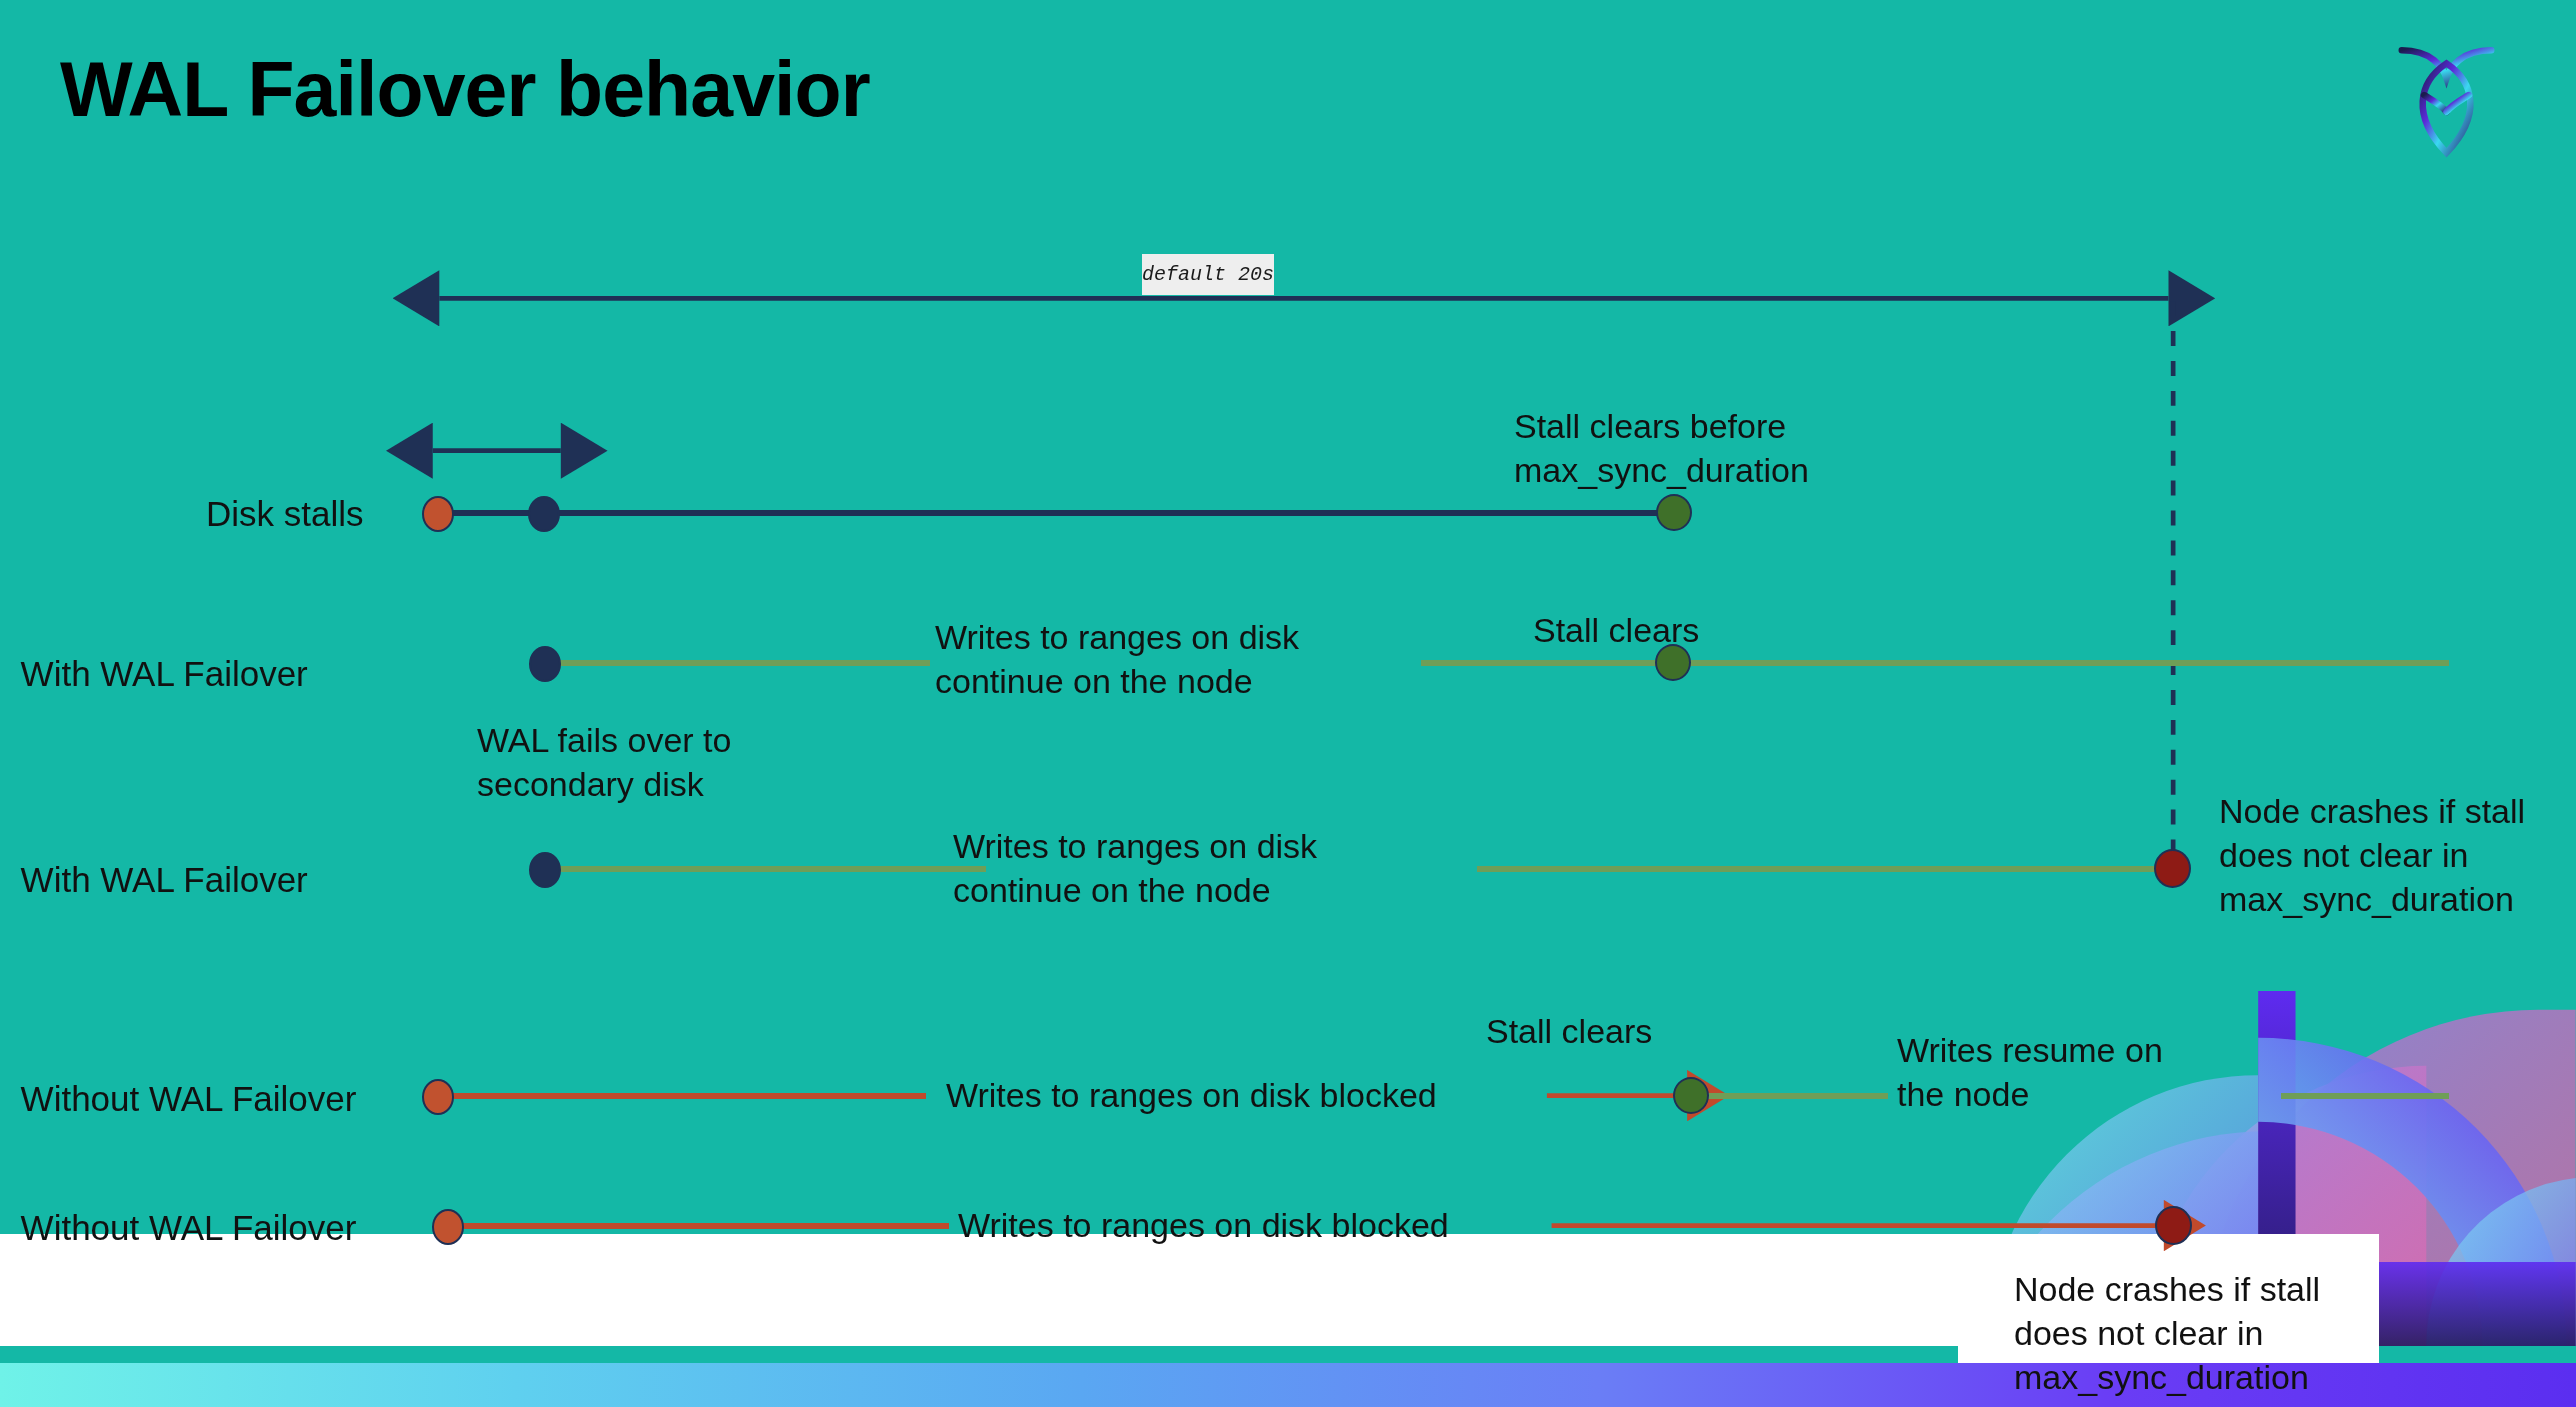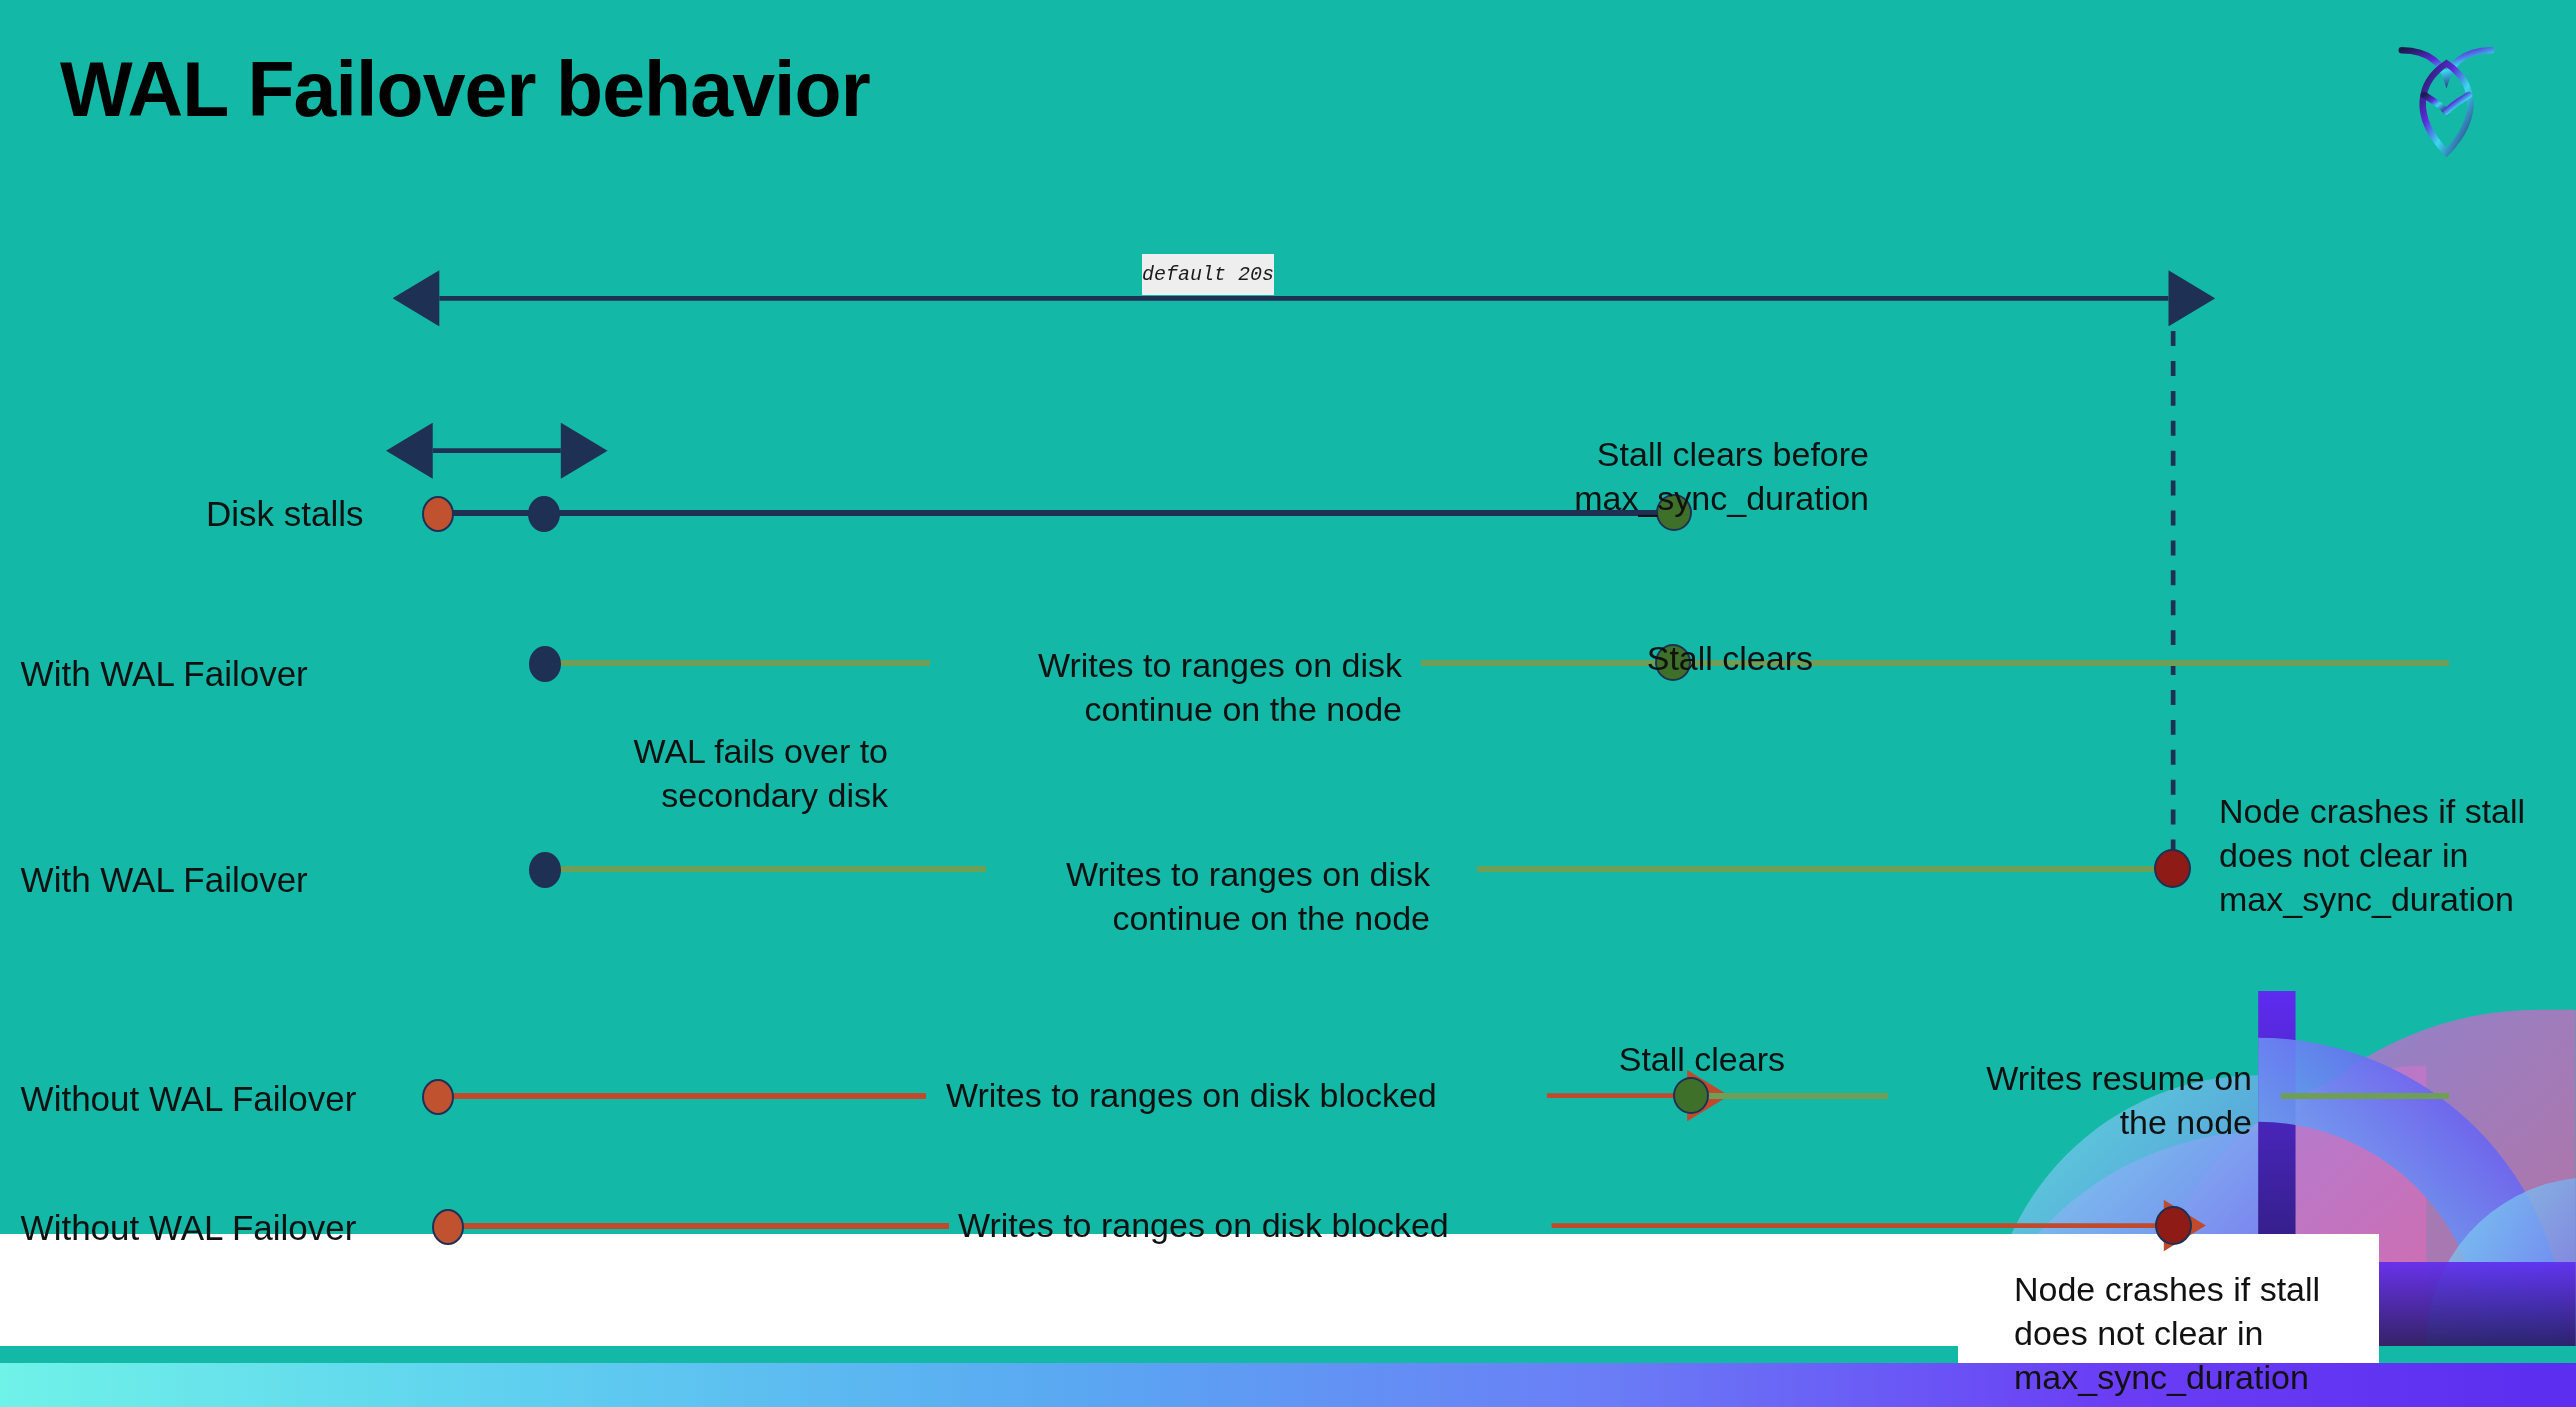--- a/index.html
+++ b/index.html
@@ -53,21 +53,21 @@
   }
 
   
   .callout {
     position: absolute;
     font-size: 34px;
     line-height: 44px;
     color: #111111;
     white-space: pre-line;
   }
-  .callout.c { text-align: right; margin-top: 28px; }
+  .callout.c { text-align: left; }
   .callout.l { text-align: left; }
 
   
   .tl { position: absolute; height: 5.6px; }
   .tl.navy  { background: #1f3055; }
   .tl.green { background: #6f9e57; }
   .tl.red   { background: #c14a2c; }
 
   
   .dot {
@@ -203,21 +203,21 @@
 max_sync_duration</div>
 
   <div class="row-label" style="left:20.6px;top:654px;">With WAL Failover</div>
   <div class="tl green" style="left:547px;top:660px;width:383px;"></div>
   <div class="tl green" style="left:1421px;top:660px;width:1028px;"></div>
   <div class="dot navy" style="left:529px;top:646px;width:32px;height:36px;"></div>
   <div class="dot green" style="left:1655px;top:644px;width:36px;height:37px;"></div>
   <div class="callout c" style="left:935px;top:615px;width:467px;">Writes to ranges on disk
 continue on the node</div>
   <div class="callout c" style="left:1533px;top:608px;width:280px;">Stall clears</div>
-  <div class="callout c" style="left:477px;top:701px;width:411px;">WAL fails over to
+  <div class="callout c" style="left:477px;top:718px;width:411px;">WAL fails over to
 secondary disk</div>
 
   <div class="row-label" style="left:20.6px;top:860px;">With WAL Failover</div>
   <div class="tl green" style="left:547px;top:866px;width:439px;"></div>
   <div class="tl green" style="left:1477px;top:866px;width:701px;"></div>
   <div class="dot navy" style="left:529px;top:852px;width:32px;height:36px;"></div>
   <div class="dot crash" style="left:2154px;top:849px;width:37px;height:39px;"></div>
   <div class="callout c" style="left:953px;top:824px;width:477px;">Writes to ranges on disk
 continue on the node</div>
   <div class="callout l" style="left:2219px;top:789px;width:365px;">Node crashes if stall

